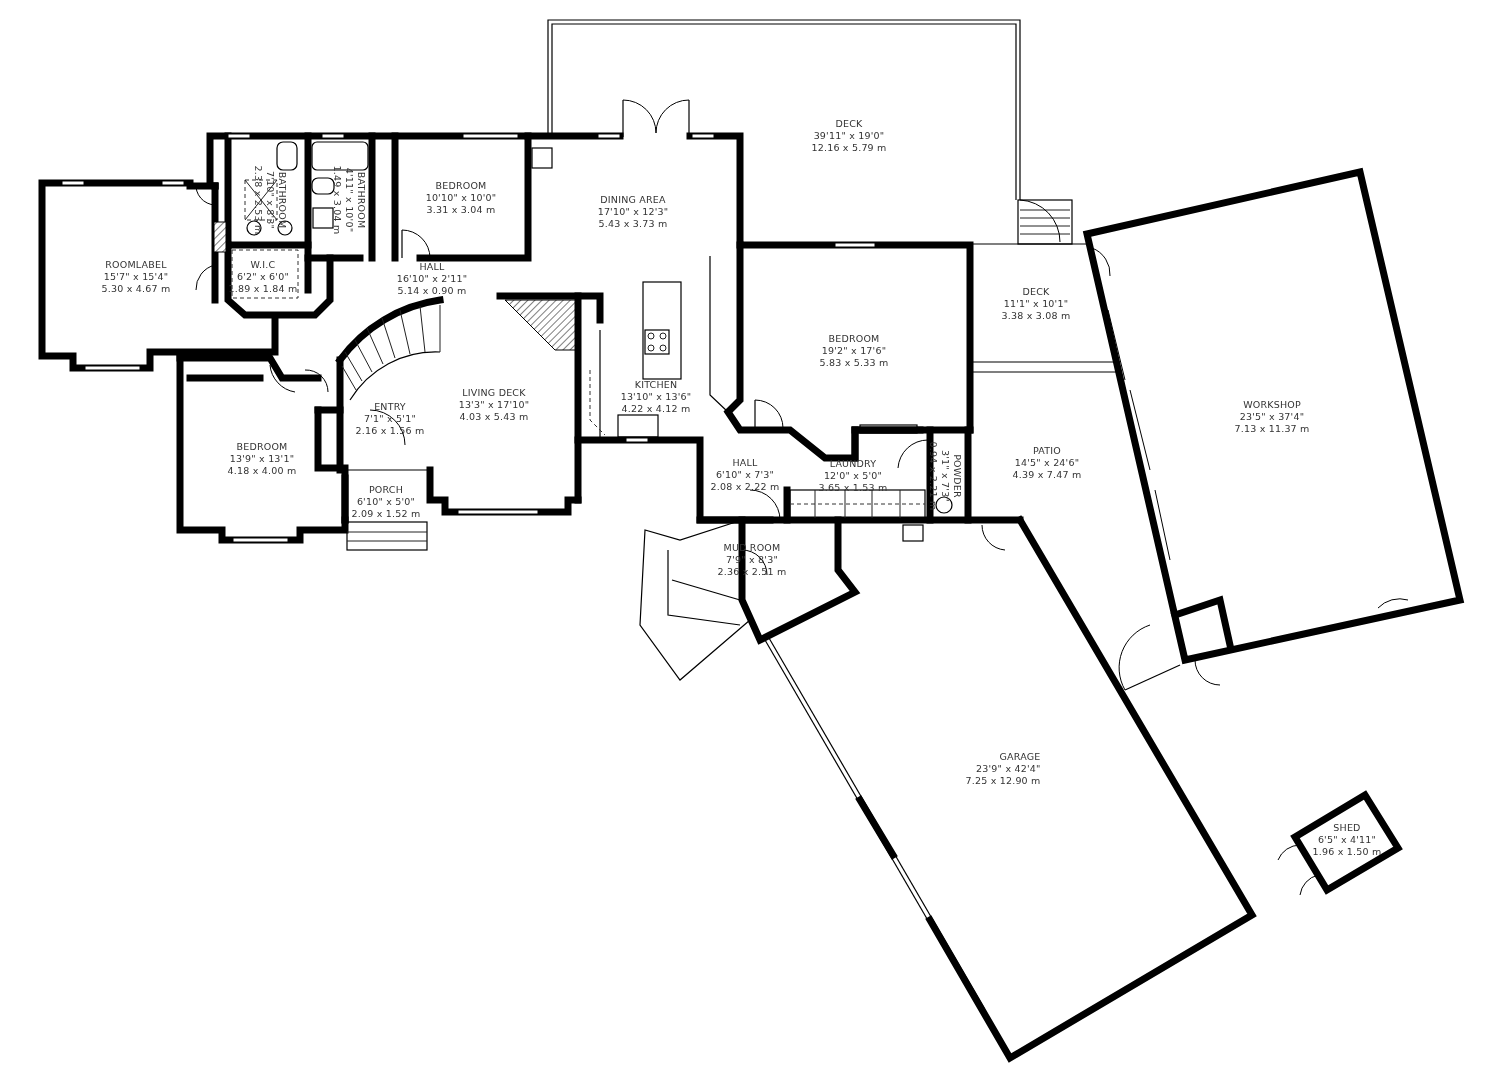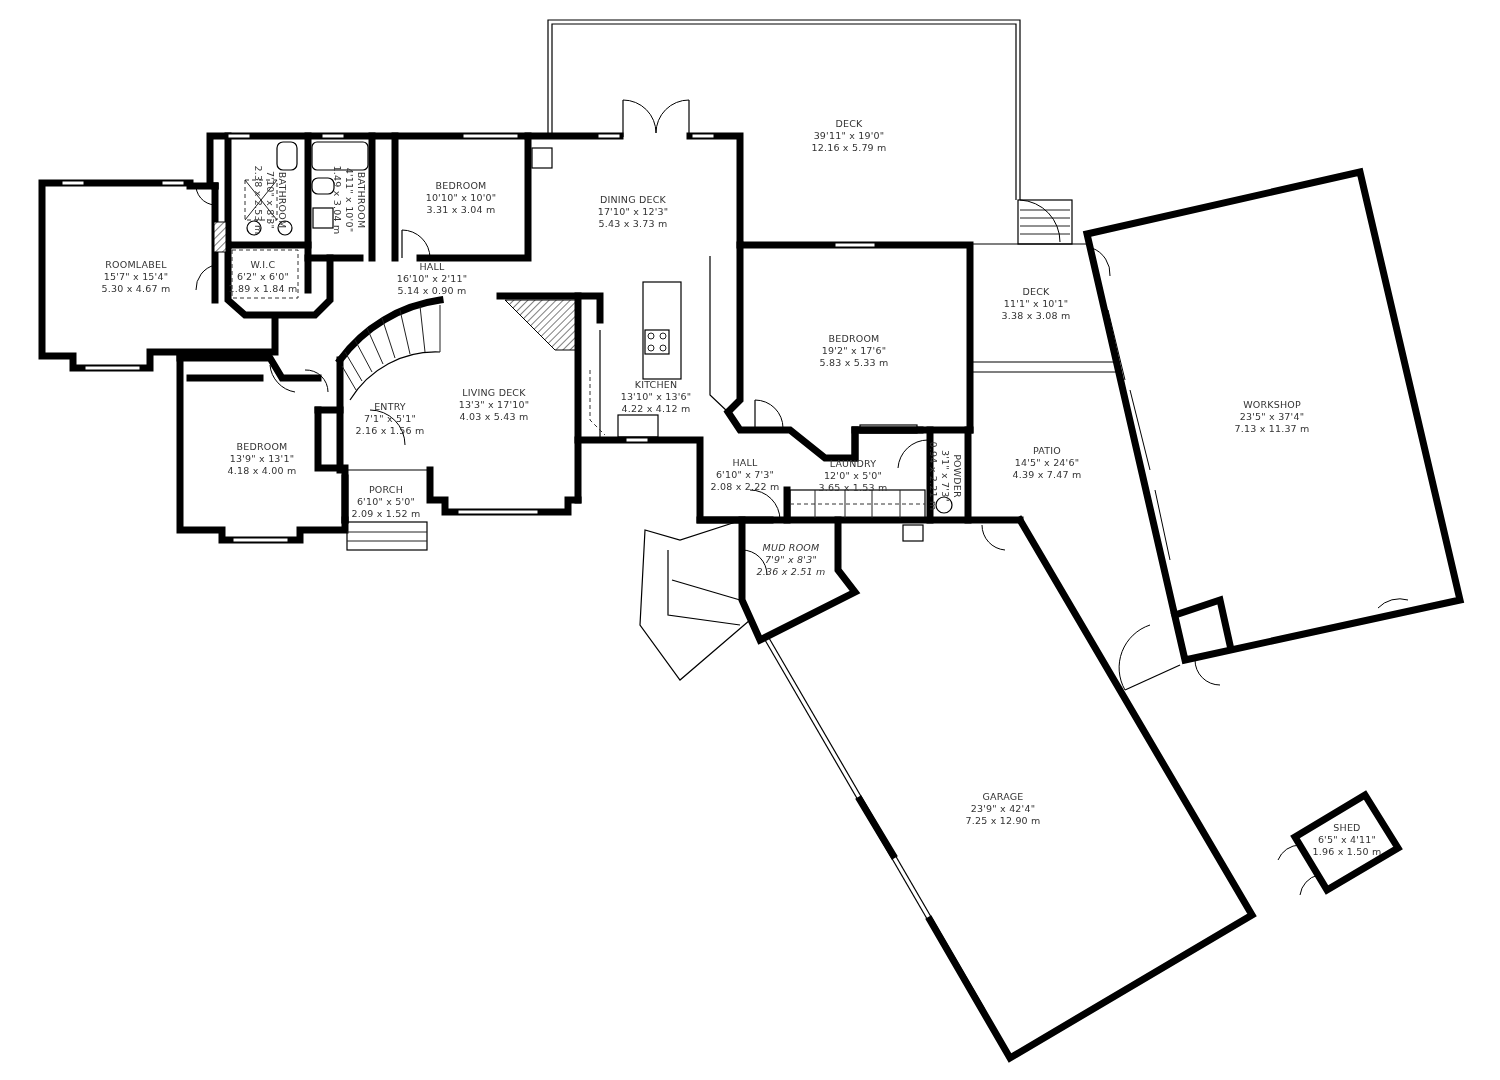--- a/index.html
+++ b/index.html
@@ -267,21 +267,21 @@
   <span>3.31 x 3.04 m</span>
 </div>
 
 <div class="label" style="left:432px; top:279px;">
   <span>HALL</span>
   <span>16'10" x 2'11"</span>
   <span>5.14 x 0.90 m</span>
 </div>
 
 <div class="label" style="left:633px; top:212px;">
-  <span>DINING DECK</span>
+  <span>DINING AREA</span>
   <span>17'10" x 12'3"</span>
   <span>5.43 x 3.73 m</span>
 </div>
 
 <div class="label" style="left:849px; top:136px;">
   <span>DECK</span>
   <span>39'11" x 19'0"</span>
   <span>12.16 x 5.79 m</span>
 </div>
 
@@ -350,27 +350,27 @@
   <span>14'5" x 24'6"</span>
   <span>4.39 x 7.47 m</span>
 </div>
 
 <div class="label" style="left:1272px; top:417px;">
   <span>WORKSHOP</span>
   <span>23'5" x 37'4"</span>
   <span>7.13 x 11.37 m</span>
 </div>
 
-<div class="label" style="left:791px; top:560px;font-style:italic;">
+<div class="label" style="left:752px; top:560px;">
   <span>MUD ROOM</span>
   <span>7'9" x 8'3"</span>
   <span>2.36 x 2.51 m</span>
 </div>
 
-<div class="label" style="left:1003px; top:809px;">
+<div class="label" style="left:1003px; top:769px;text-align:right;">
   <span>GARAGE</span>
   <span>23'9" x 42'4"</span>
   <span>7.25 x 12.90 m</span>
 </div>
 
 <div class="label" style="left:1347px; top:840px;">
   <span>SHED</span>
   <span>6'5" x 4'11"</span>
   <span>1.96 x 1.50 m</span>
 </div>

